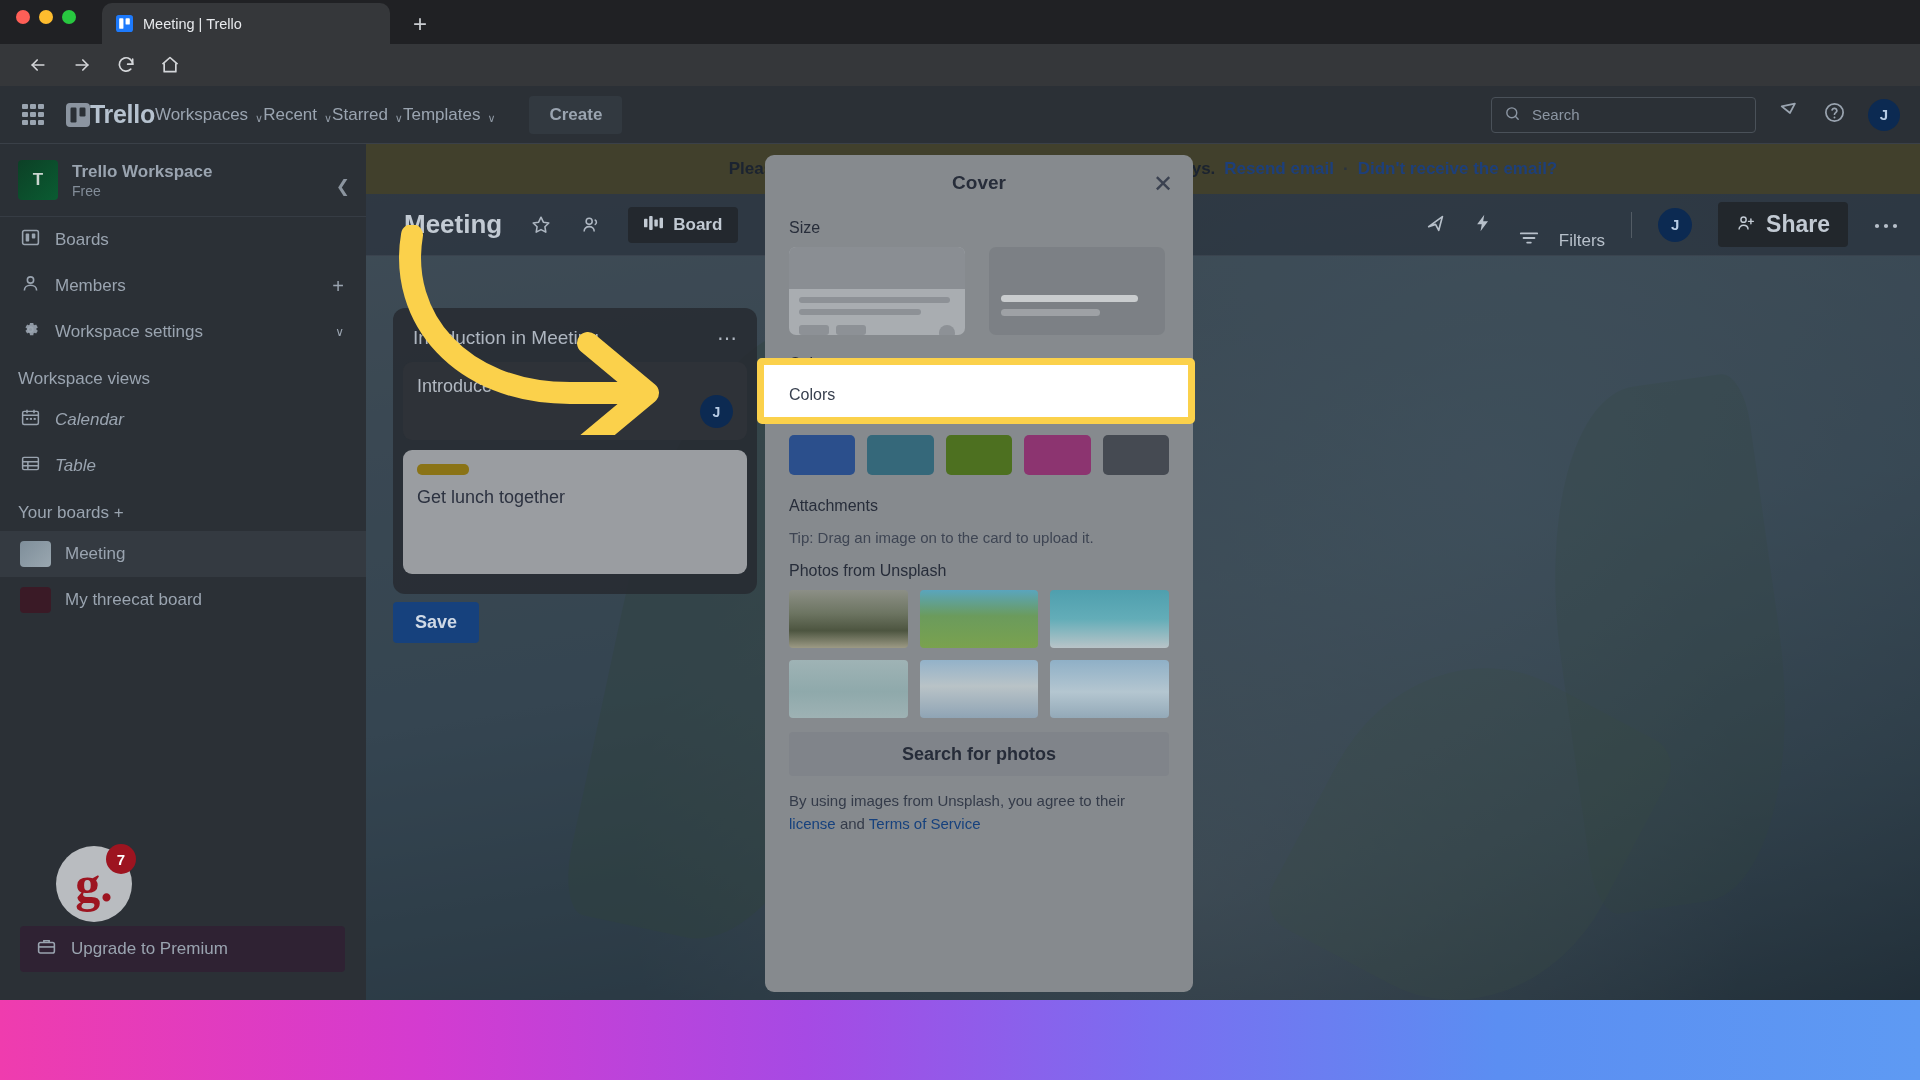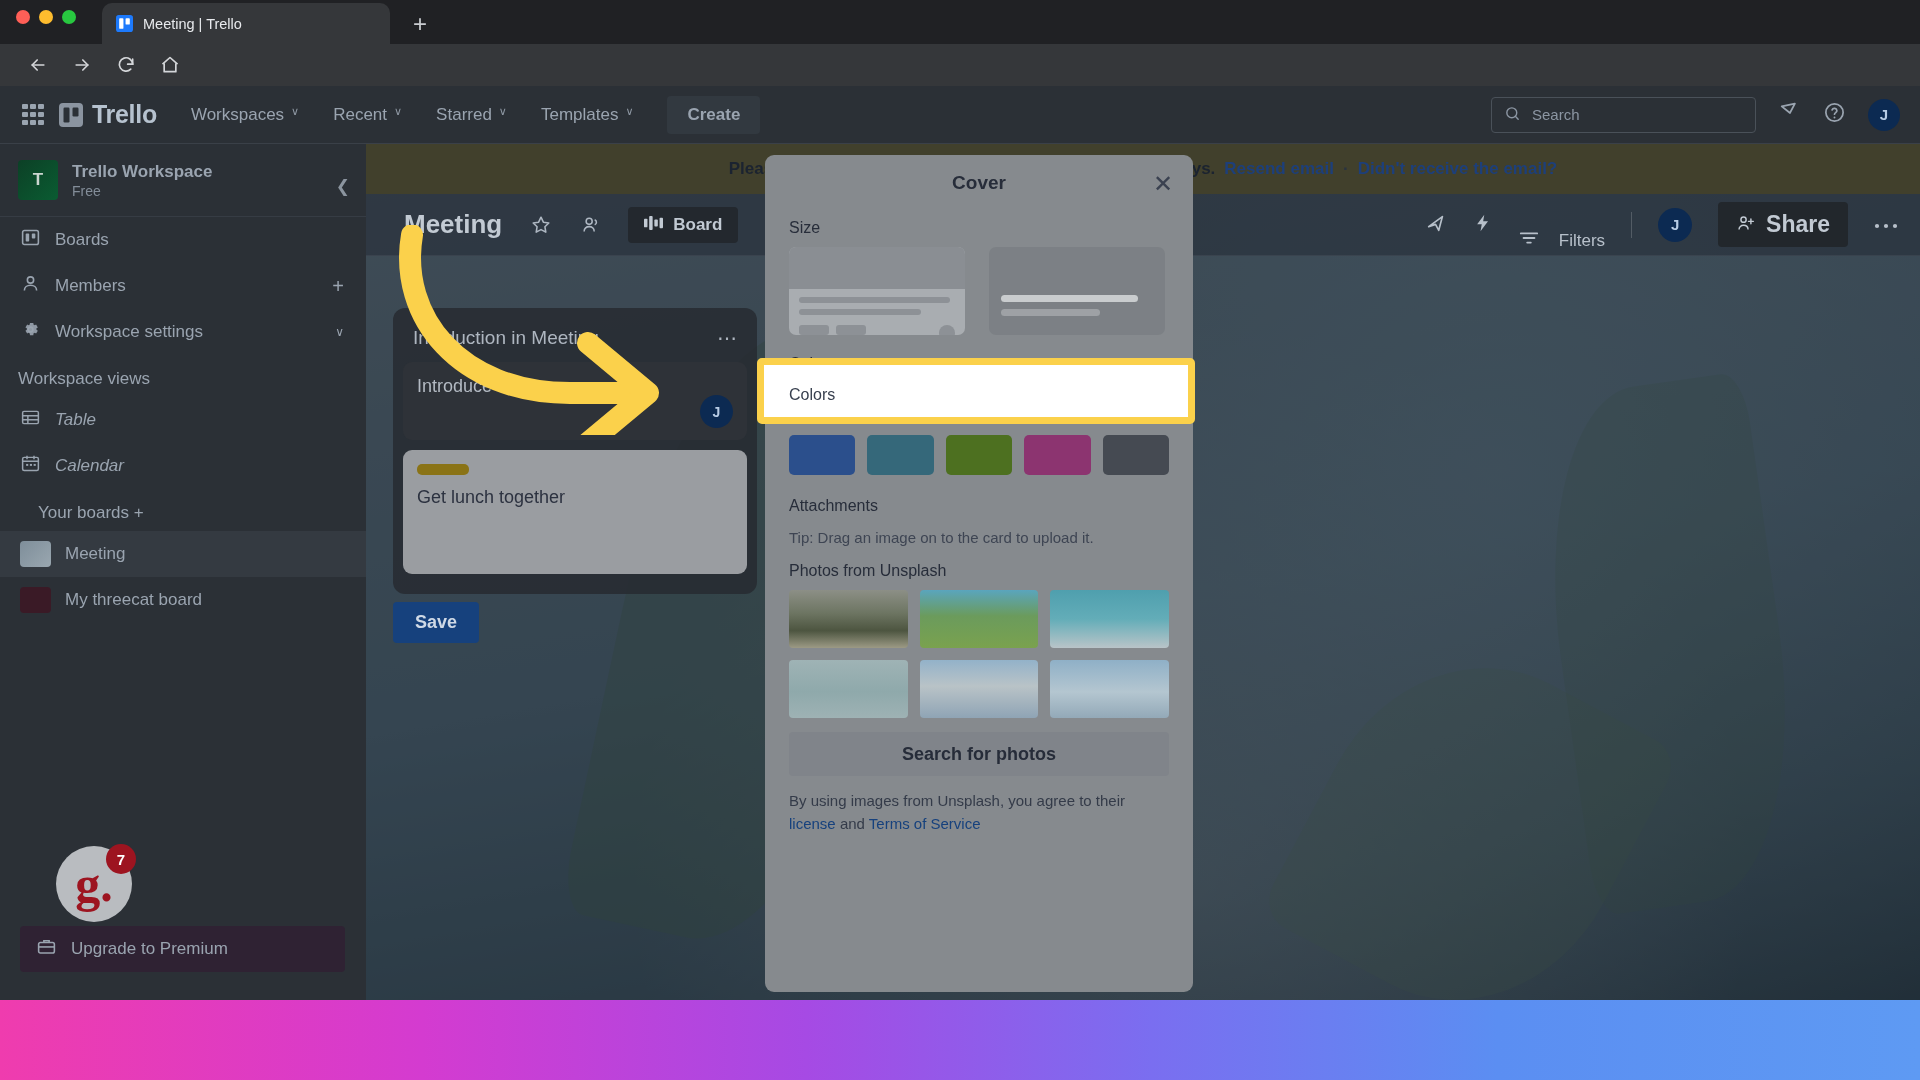--- a/index.html
+++ b/index.html
@@ -45,23 +45,23 @@
 
   
   .trello-nav {
     position:absolute; left:0; top:86px; width:1920px; height:58px;
     background:#2b3036; display:flex; align-items:center; gap:0;
     border-bottom:1px solid #3a4048;
   }
   .grid-icon { margin-left:22px; width:22px; height:22px; display:grid;
     grid-template-columns:repeat(3,1fr); grid-template-rows:repeat(3,1fr); gap:2.5px; }
   .grid-icon i { background:#9aa4b0; border-radius:1px; display:block; }
-  .trello-logo { display:flex; align-items:center; gap:9px; margin-left:15px; }
+  .trello-logo { display:flex; align-items:center; margin-left:22px; }
   .trello-word { color:#b6c2cf; font-size:25px; font-weight:bold; letter-spacing:-0.3px; }
-  .nav-item { color:#9aa4b0; font-size:17px; margin-left:34px; display:flex; align-items:flex-start; gap:7px; }
+  .nav-item { color:#9aa4b0; font-size:17px; display:flex; align-items:flex-end; gap:7px; }
   .caret { font-size:11px; opacity:.9; }
   .create-btn {
     margin-left:34px; background:#323940; color:#9aa4b0; font-size:17px; font-weight:bold;
     padding:9px 20px; border-radius:4px;
   }
   .nav-right { position:absolute; right:20px; display:flex; align-items:center; gap:22px; }
   .search-box {
     width:265px; height:36px; border:1px solid #4a5159; border-radius:4px;
     display:flex; align-items:center; gap:11px; padding:0 12px; color:#8c96a3; font-size:15px;
   }
@@ -501,40 +501,40 @@
           </svg>
       </span>
       <span class="lbl">Workspace settings</span>
       <span class="chev">∨</span>
     </div>
 
     <div class="side-header">Workspace views</div>
     <div class="side-item ital">
       <span>
         <svg width="21" height="21" viewBox="0 0 24 24" fill="none" stroke="#9aa4b0" stroke-width="1.7">
-            <rect x="3" y="5" width="18" height="14" rx="1.5"></rect>
-            <path d="M3 10h18M3 14.5h18M9 10v9"></path>
-          </svg>
-      </span>
-      <span class="lbl">Table</span>
-    </div>
-    <div class="side-item ital">
-      <span>
-        <svg width="21" height="21" viewBox="0 0 24 24" fill="none" stroke="#9aa4b0" stroke-width="1.7">
             <rect x="3" y="5" width="18" height="15" rx="1.8"></rect>
             <path d="M3 9.5h18M8 3v4M16 3v4"></path>
             <rect x="7" y="12.5" width="2.4" height="2.2" fill="#9aa4b0" stroke="none"></rect>
             <rect x="11.3" y="12.5" width="2.4" height="2.2" fill="#9aa4b0" stroke="none"></rect>
             <rect x="15.6" y="12.5" width="2.4" height="2.2" fill="#9aa4b0" stroke="none"></rect>
           </svg>
       </span>
       <span class="lbl">Calendar</span>
     </div>
-
-    <div class="side-header" style="position:relative;margin-left:20px;">
+    <div class="side-item ital">
+      <span>
+        <svg width="21" height="21" viewBox="0 0 24 24" fill="none" stroke="#9aa4b0" stroke-width="1.7">
+            <rect x="3" y="5" width="18" height="14" rx="1.5"></rect>
+            <path d="M3 10h18M3 14.5h18M9 10v9"></path>
+          </svg>
+      </span>
+      <span class="lbl">Table</span>
+    </div>
+
+    <div class="side-header" style="position:relative;">
       <span>Your boards</span>
       <span class="plus" style="top:12px;">+</span>
     </div>
     <div class="side-item sel">
       <span class="board-swatch" style="background:linear-gradient(135deg,#7e8e9a,#9aa7b0);"></span>
       <span class="lbl">Meeting</span>
     </div>
     <div class="side-item">
       <span class="board-swatch" style="background:#3a1a26;"></span>
       <span class="lbl">My threecat board</span>

